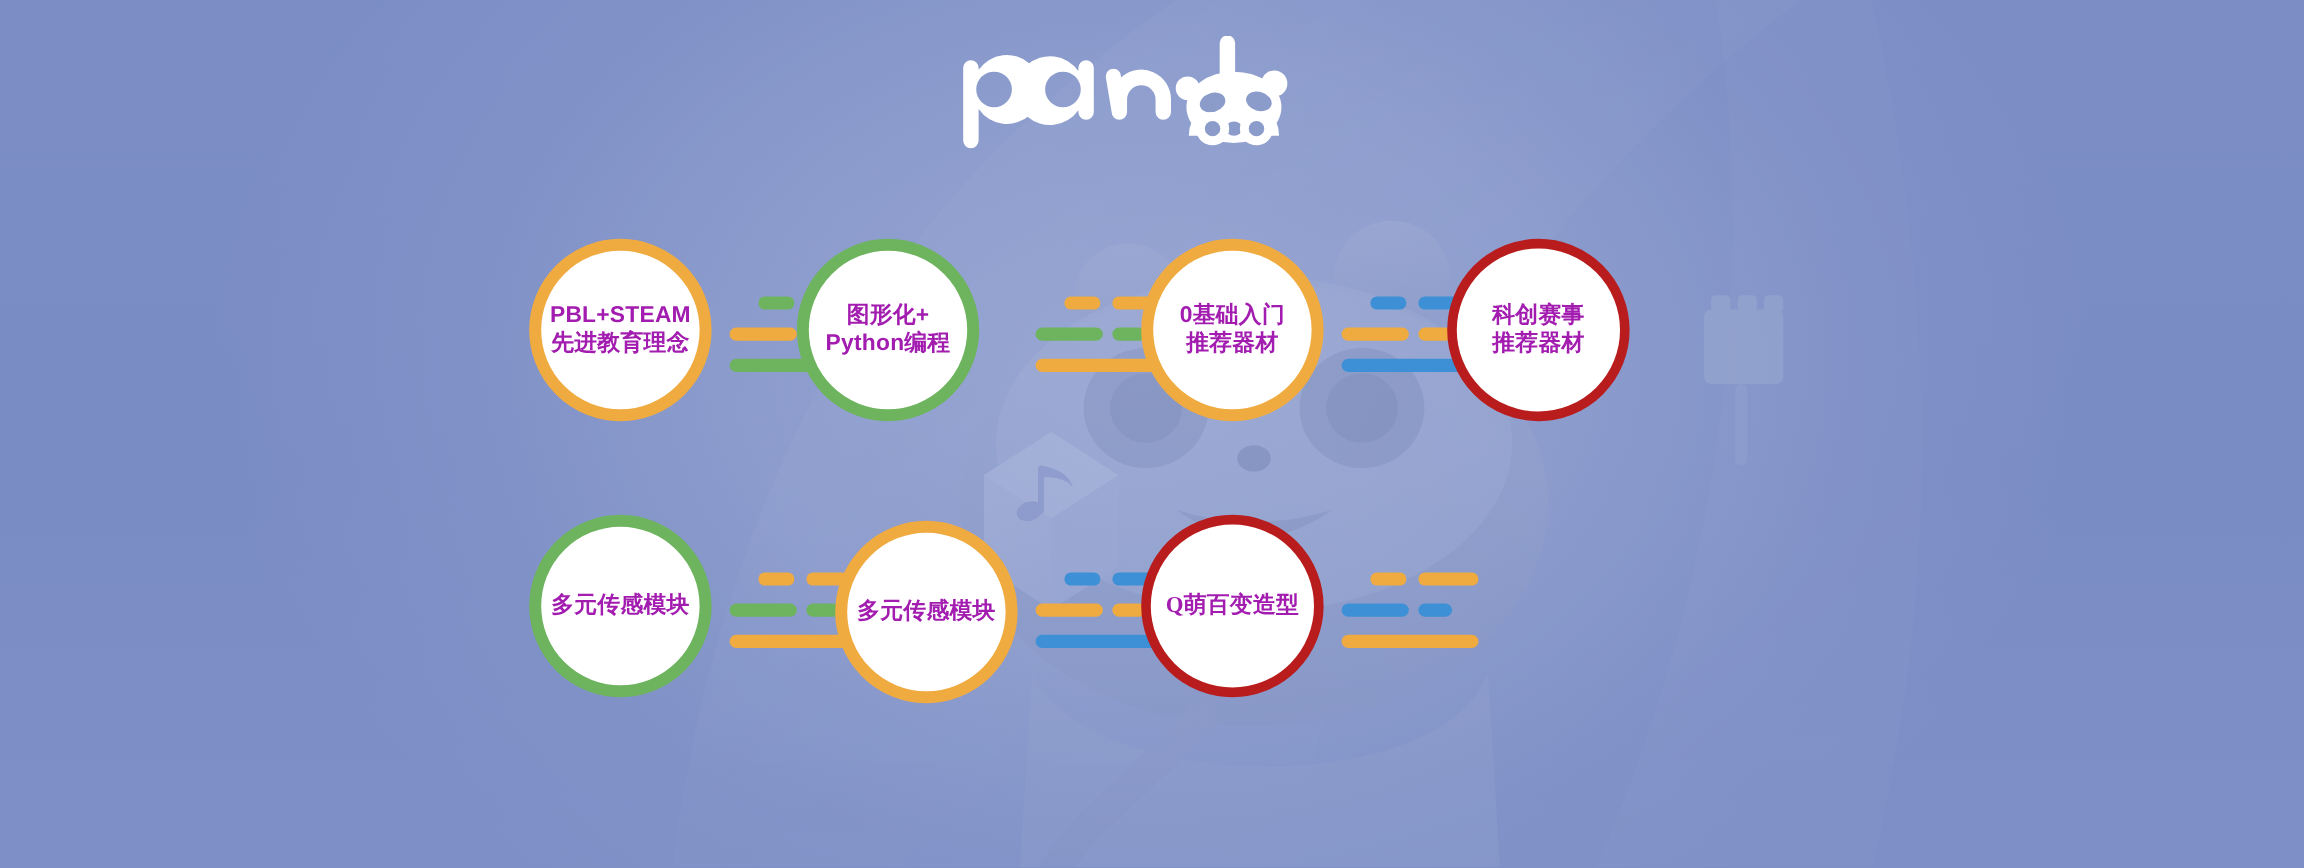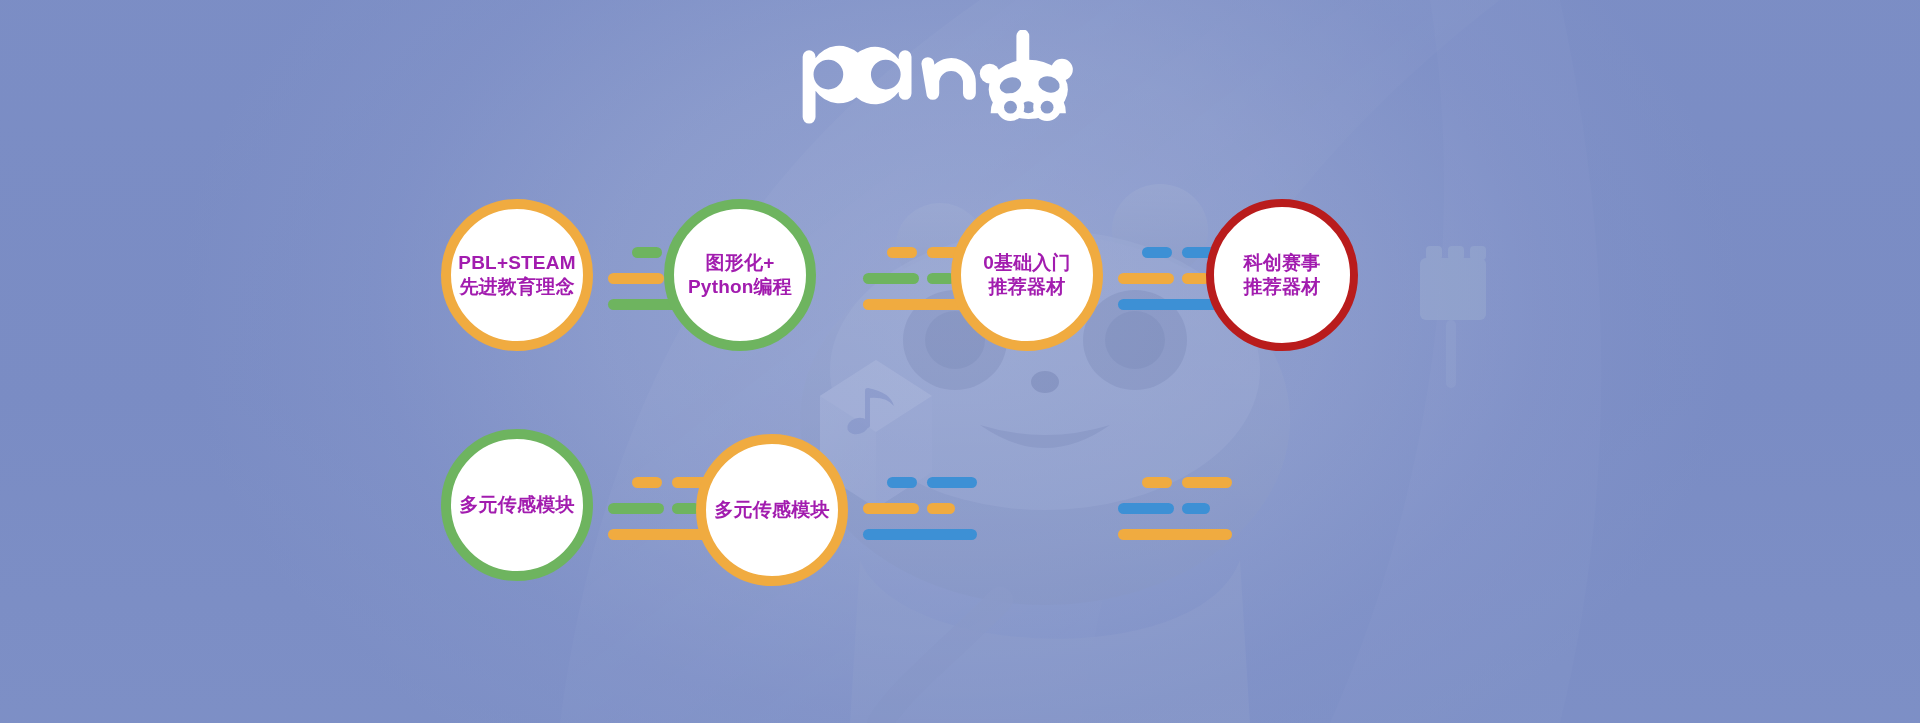--- a/index.html
+++ b/index.html
@@ -230,15 +230,18 @@
       <span class="dash" style="left:64px; top:26px; width:28px; background:#3d90d5;"></span>
       <span class="dash" style="left:0px;  top:52px; width:114px; background:#f0ab40;"></span>
     </div>
 
     <div class="node green" style="left:441px; top:429px;">
       <span class="label single">多元传感模块</span>
     </div>
     <div class="node orange" style="left:696px; top:434px;">
       <span class="label single">多元传感模块</span>
     </div>
+    <div class="node blue" style="left:951px; top:429px;">
+      <span class="label single">Q萌百变造型</span>
+    </div>
 
   </div>
 </div>
 
 </body></html>

